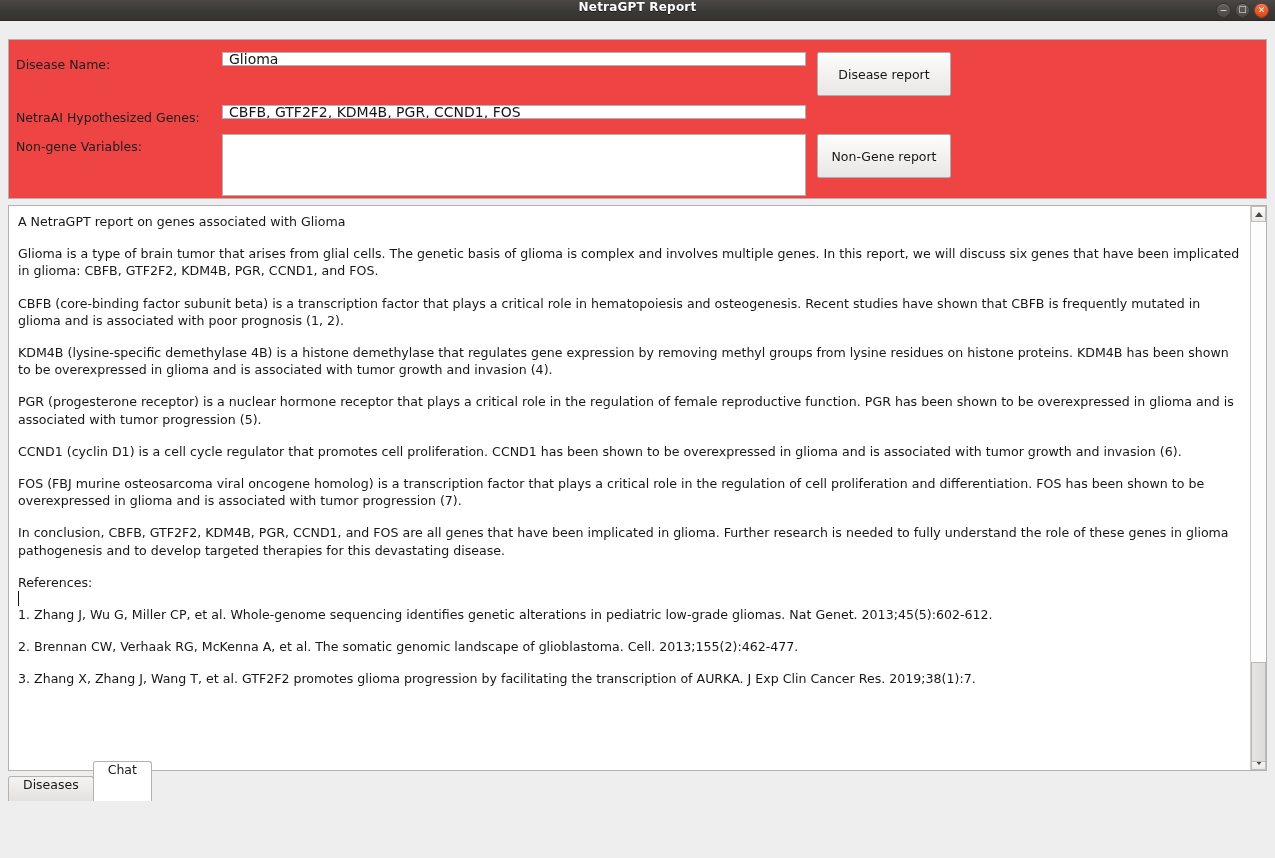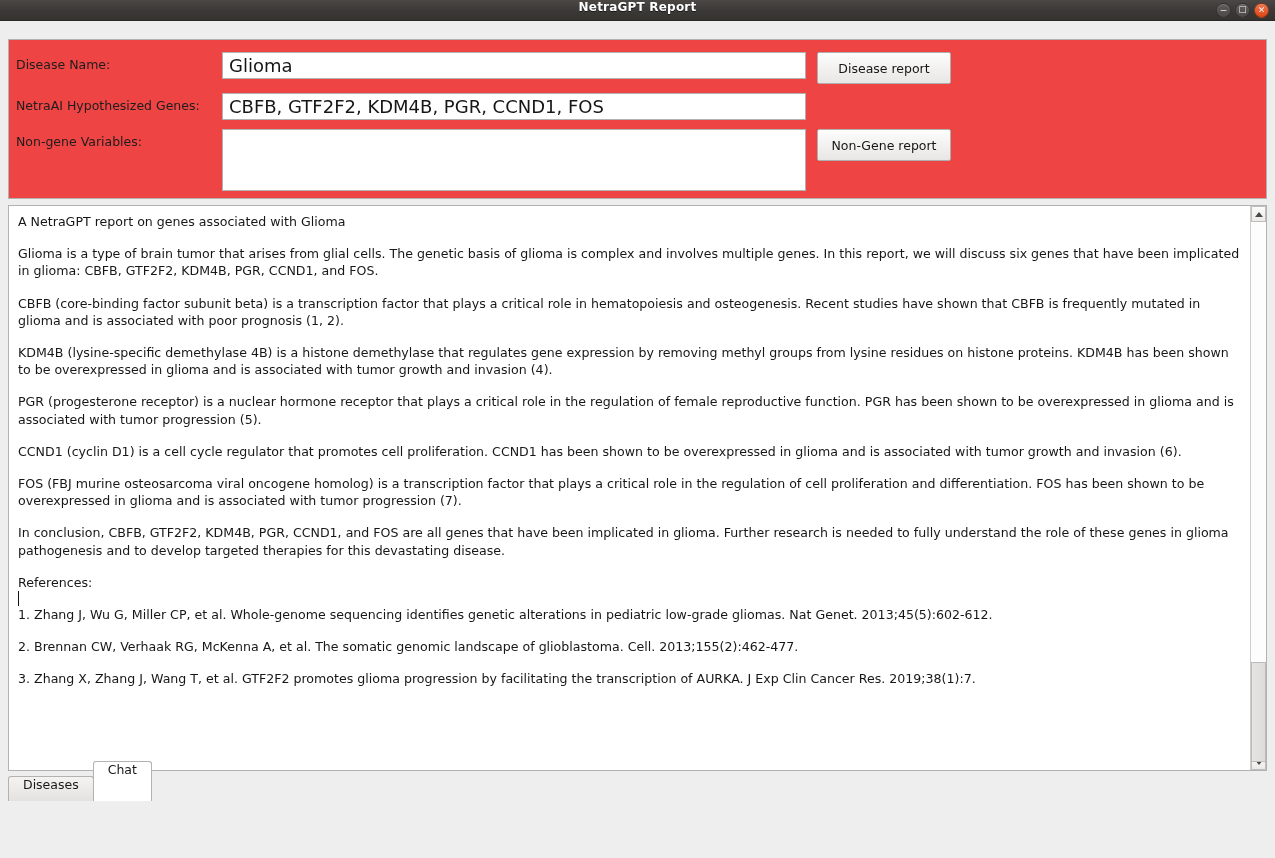--- a/index.html
+++ b/index.html
@@ -68,45 +68,45 @@
   .frow { display: flex; align-items: flex-start; margin-bottom: 9px; }
   .flabel {
     width: 206px;
     font-size: 12.5px;
     color: #1d1d1d;
     padding-top: 5px;
     flex: 0 0 206px;
   }
   .finput {
     width: 584px;
-    height: 27px;
+    height: 14px;
     border: 1px solid #b3b1af;
     background: #ffffff;
-    font-size: 18px;
+    font-size: 14px;
     font-family: "DejaVu Sans", "Liberation Sans", sans-serif;
     color: #161616;
     padding: 2px 6px;
     outline: none;
     border-radius: 0;
   }
   .ftext {
     width: 584px;
     height: 62px;
     border: 1px solid #b3b1af;
     background: #ffffff;
     font-size: 13px;
     font-family: "DejaVu Sans", "Liberation Sans", sans-serif;
     color: #161616;
     padding: 3px 6px;
     outline: none;
     resize: none;
     border-radius: 0;
   }
   .btn {
-    height: 32px;
+    height: 44px;
     min-width: 134px;
     margin-left: 11px;
     background: linear-gradient(to bottom, #fdfdfd 0%, #f2f1f0 52%, #e8e7e6 100%);
     border: 1px solid #b0aeac;
     border-radius: 2px;
     font-size: 12.5px;
     font-family: "DejaVu Sans", "Liberation Sans", sans-serif;
     color: #161616;
     cursor: pointer;
     padding: 0 10px;

